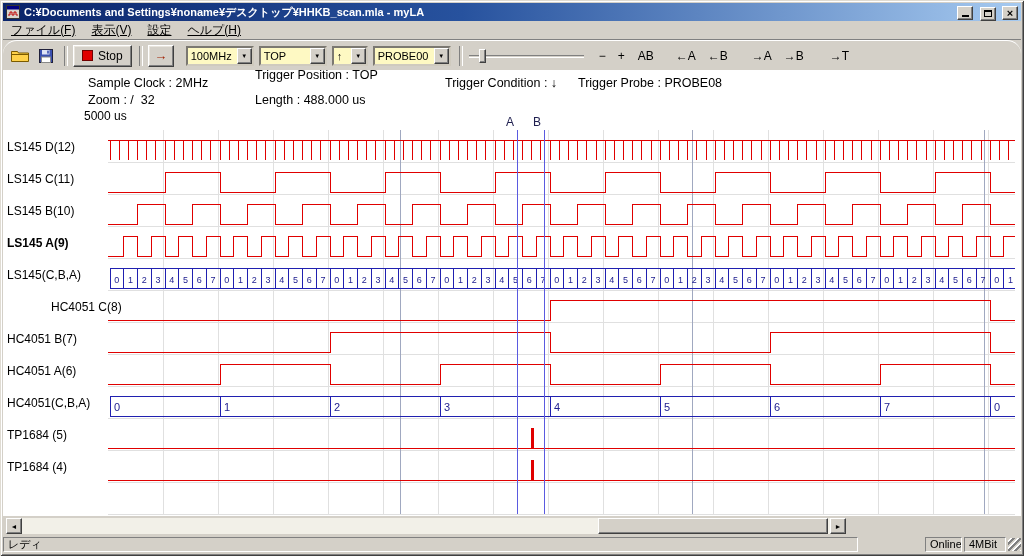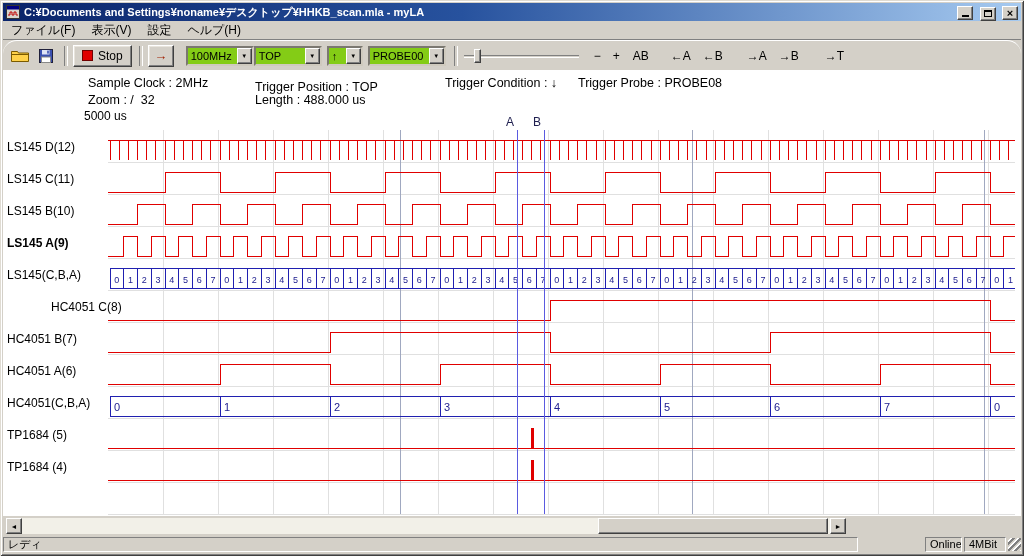--- a/index.html
+++ b/index.html
@@ -13,32 +13,32 @@
   .title-text{color:#fff;font-size:11px;font-weight:bold;margin-left:4px;white-space:nowrap;overflow:hidden;flex:1;}
   .wbtn{width:16px;height:14px;background:#d4d0c8;border:1px solid;border-color:#fff #404040 #404040 #fff;
     box-shadow:inset -1px -1px 0 #808080;display:inline-flex;align-items:center;justify-content:center;
     font-size:9px;font-weight:bold;color:#000;margin-left:2px;box-sizing:border-box;}
   .glyph-min{display:block;width:7px;height:2px;background:#000;margin-top:7px;}
   .glyph-max{display:block;width:8px;height:7px;border:1px solid #000;border-top-width:2px;box-sizing:border-box;}
   .glyph-close{font-size:11px;line-height:10px;}
   
   .menubar{position:absolute;left:3px;top:21px;width:1018px;height:19px;display:flex;align-items:center;
     font-size:12px;border-bottom:1px solid #808080;box-sizing:border-box;}
-  .menu-item{padding:2px 8px;}
+  .menu-item{padding:2px 8px;text-decoration:underline;}
   
   .toolbar{position:absolute;left:3px;top:40px;width:1018px;height:30px;display:flex;align-items:center;
     border-top:1px solid #fff;box-sizing:border-box;border-radius:14px;}
   .tsep{width:2px;height:20px;border-left:1px solid #808080;border-right:1px solid #fff;}
   .tool-icon-btn{width:22px;height:22px;display:flex;align-items:center;justify-content:center;}
   .raised{background:#d4d0c8;border:1px solid;border-color:#fff #404040 #404040 #fff;
     box-shadow:inset -1px -1px 0 #808080, inset 1px 1px 0 #e8e4dc;box-sizing:border-box;}
   .stop-btn{height:22px;display:flex;align-items:center;padding:0 8px;font-size:12px;font-family:inherit;}
   .stop-square{width:9px;height:9px;background:#e00000;border:1px solid #700000;margin-right:5px;display:inline-block;}
   .run-btn{width:26px;height:22px;display:flex;align-items:center;justify-content:center;font-size:13px;font-weight:bold;color:#a02000;font-family:inherit;}
-  .combo{height:20px;background:#84cc16;border:2px inset #cfcabe;display:flex;align-items:center;box-sizing:border-box;}
+  .combo{height:20px;background:#fef9c3;border:2px inset #cfcabe;display:flex;align-items:center;box-sizing:border-box;}
   .combo-value{flex:1;font-size:11px;padding-left:3px;white-space:nowrap;overflow:hidden;}
   .combo-arrow{width:15px;height:100%;background:#d4d0c8;border:1px solid;border-color:#fff #404040 #404040 #fff;
     box-shadow:inset -1px -1px 0 #808080;display:flex;align-items:center;justify-content:center;font-size:6px;box-sizing:border-box;}
   .flat{background:transparent;border:none;font-size:12px;padding:2px 5px;font-family:inherit;white-space:nowrap;}
   .slider{position:relative;width:115px;height:20px;}
   .slider-track{position:absolute;left:0;right:0;top:9px;height:1px;border-top:1px solid #808080;border-bottom:1px solid #fff;}
   .slider-handle{position:absolute;left:10px;top:3px;width:7px;height:14px;background:#d4d0c8;border:1px solid;
     border-color:#fff #404040 #404040 #fff;box-shadow:inset -1px -1px 0 #808080;box-sizing:border-box;}
   
   .client{position:absolute;left:3px;top:70px;width:1018px;height:446px;background:#fff;}
@@ -120,21 +120,21 @@
       <span>Stop</span>
     </button>
     <div class="tsep" style="margin-left:7px"></div>
     <button class="run-btn raised" style="margin-left:5px">
       <span>→</span>
     </button>
     <div class="combo" style="margin-left:12px;width:68px">
       <span class="combo-value">100MHz</span>
       <span class="combo-arrow">▼</span>
     </div>
-    <div class="combo" style="width:68px">
+    <div class="combo" style="margin-left:5px;width:68px">
       <span class="combo-value">TOP</span>
       <span class="combo-arrow">▼</span>
     </div>
     <div class="combo" style="margin-left:5px;width:36px">
       <span class="combo-value">↑</span>
       <span class="combo-arrow">▼</span>
     </div>
     <div class="combo" style="margin-left:5px;width:78px">
       <span class="combo-value">PROBE00</span>
       <span class="combo-arrow">▼</span>
@@ -150,21 +150,21 @@
     <button class="flat" style="margin-left:12px">←A</button>
     <button class="flat" style="margin-left:2px">←B</button>
     <button class="flat" style="margin-left:14px">→A</button>
     <button class="flat" style="margin-left:2px">→B</button>
     <button class="flat" style="margin-left:16px">→T</button>
   </div>
 
   <div class="client"></div>
 
   <span class="info" style="left:88px;top:76px">Sample Clock : 2MHz</span>
-  <span class="info" style="left:255px;top:80px">Trigger Position : TOP</span>
+  <span class="info" style="left:255px;top:68px">Trigger Position : TOP</span>
   <span class="info" style="left:445px;top:76px">Trigger Condition : ↓</span>
   <span class="info" style="left:578px;top:76px">Trigger Probe : PROBE08</span>
   <span class="info" style="left:88px;top:93px">Zoom : /  32</span>
   <span class="info" style="left:255px;top:93px">Length : 488.000 us</span>
   <span class="time-origin">5000 us</span>
 
   <div id="channel-labels">
       <div class="ch-label" style="top: 140px;">LS145 D(12)</div>
       <div class="ch-label" style="top: 172px;">LS145 C(11)</div>
       <div class="ch-label" style="top: 204px;">LS145 B(10)</div>

